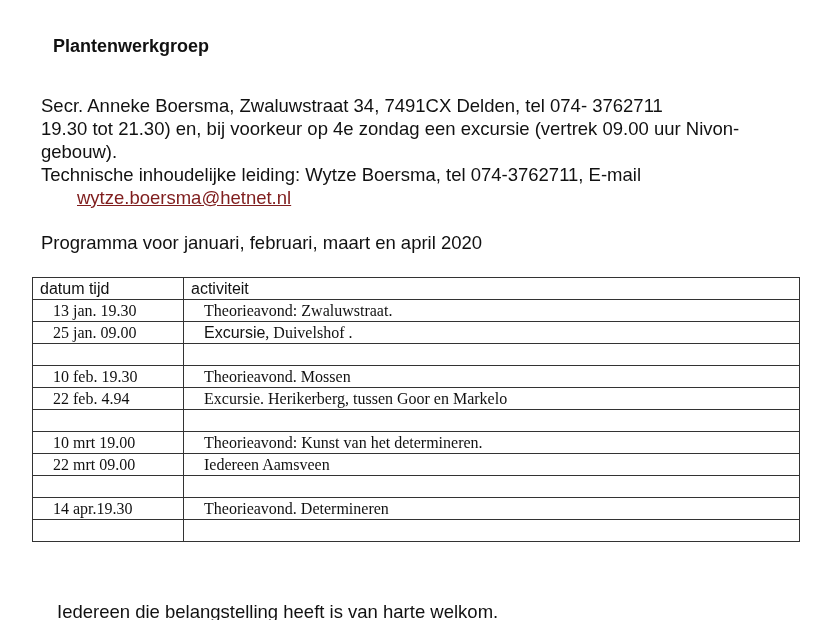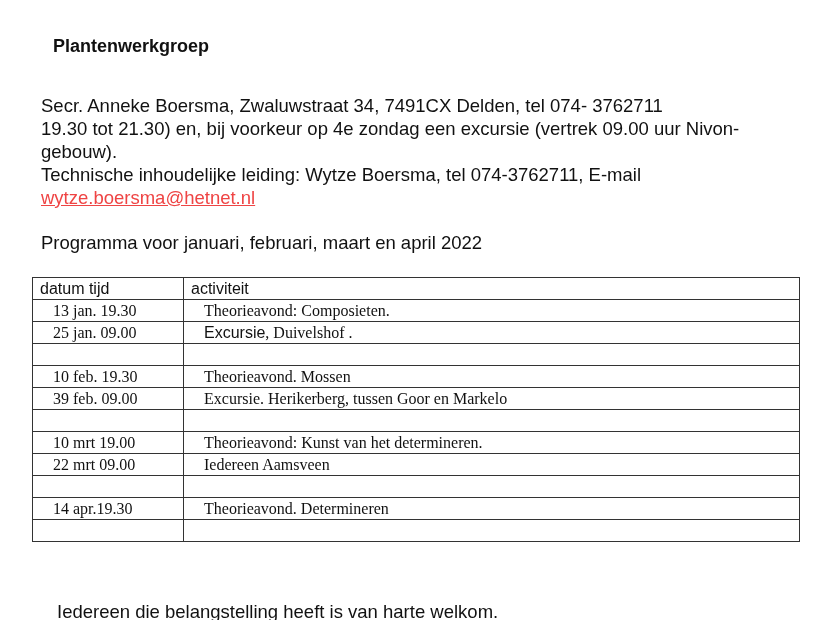--- a/index.html
+++ b/index.html
@@ -2,21 +2,21 @@
 <html><head>
 <meta charset="utf-8">
 <style>
   html, body { margin: 0; padding: 0; background: #ffffff; }
   body { width: 826px; height: 620px; position: relative; overflow: hidden; color: #111111; }
   .sans { font-family: "Liberation Sans", sans-serif; }
   .serif { font-family: "Liberation Serif", serif; }
   .title { font-size: 18px; font-weight: bold; line-height: 24px; margin: 12px; }
   .para { font-size: 18.5px; line-height: 23px; margin: 0; }
   .gap { height: 24px; }
-  a.email { color: #ef4444; text-decoration: underline; }
+  a.email { color: #7f1d1d; text-decoration: underline; margin-left: 36px; }
   table.prog {
     position: absolute; left: 32px; top: 277px; width: 768px;
     border-collapse: collapse; table-layout: fixed;
   }
   table.prog td {
     border: 1px solid #333333; height: 21px; padding: 0 0 0 20px;
     font-size: 16px; line-height: 20px; vertical-align: bottom; white-space: nowrap; overflow: hidden;
   }
   table.prog td.c1 { width: 143px; }
   table.prog th {
@@ -37,46 +37,46 @@
   <div class="gap"></div>
   <p class="para">Secr. Anneke Boersma, Zwaluwstraat 34, 7491CX Delden, tel 074- 3762711</p>
   <p class="para">19.30 tot 21.30) en, bij voorkeur op 4e zondag een excursie (vertrek 09.00 uur Nivon-</p>
   <p class="para">gebouw).</p>
   <p class="para">Technische inhoudelijke leiding: Wytze Boersma, tel 074-3762711, E-mail</p>
   <p class="para">
     <a class="email" href="#">wytze.boersma@hetnet.nl</a>
   </p>
 </div>
 
-<p class="program-title sans">Programma voor januari, februari,  maart en april 2022</p>
+<p class="program-title sans">Programma voor januari, februari,  maart en april 2020</p>
 
 <table class="prog">
   <tbody>
       <tr>
     <th class="c1" style="width:143px">datum tijd</th>
     <th>activiteit</th>
   </tr>
   <tr>
     <td class="c1 serif">13 jan.  19.30</td>
-    <td class="serif">Theorieavond:  Composieten.</td>
+    <td class="serif">Theorieavond:  Zwaluwstraat.</td>
   </tr>
   <tr>
     <td class="c1 serif">25 jan.  09.00</td>
     <td class="serif"><span class="excursie-sans">Excursie</span><span>, Duivelshof .</span></td>
   </tr>
   <tr class="blank">
     <td class="c1 serif"></td>
     <td class="serif"></td>
   </tr>
   <tr>
     <td class="c1 serif">10 feb.  19.30</td>
     <td class="serif">Theorieavond. Mossen</td>
   </tr>
   <tr>
-    <td class="c1 serif">39 feb.  09.00</td>
+    <td class="c1 serif">22 feb.  4.94</td>
     <td class="serif">Excursie. Herikerberg, tussen Goor en Markelo</td>
   </tr>
   <tr class="blank">
     <td class="c1 serif"></td>
     <td class="serif"></td>
   </tr>
   <tr>
     <td class="c1 serif">10 mrt  19.00</td>
     <td class="serif">Theorieavond: Kunst van het determineren.</td>
   </tr>

